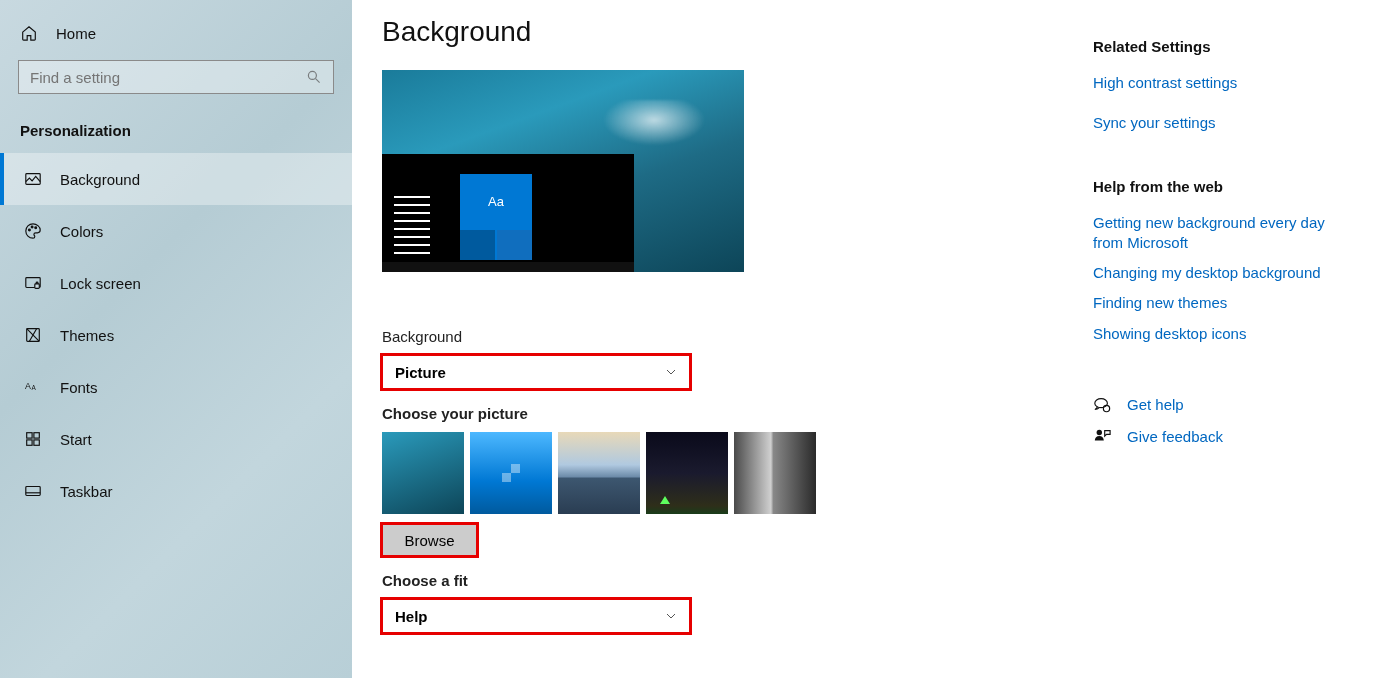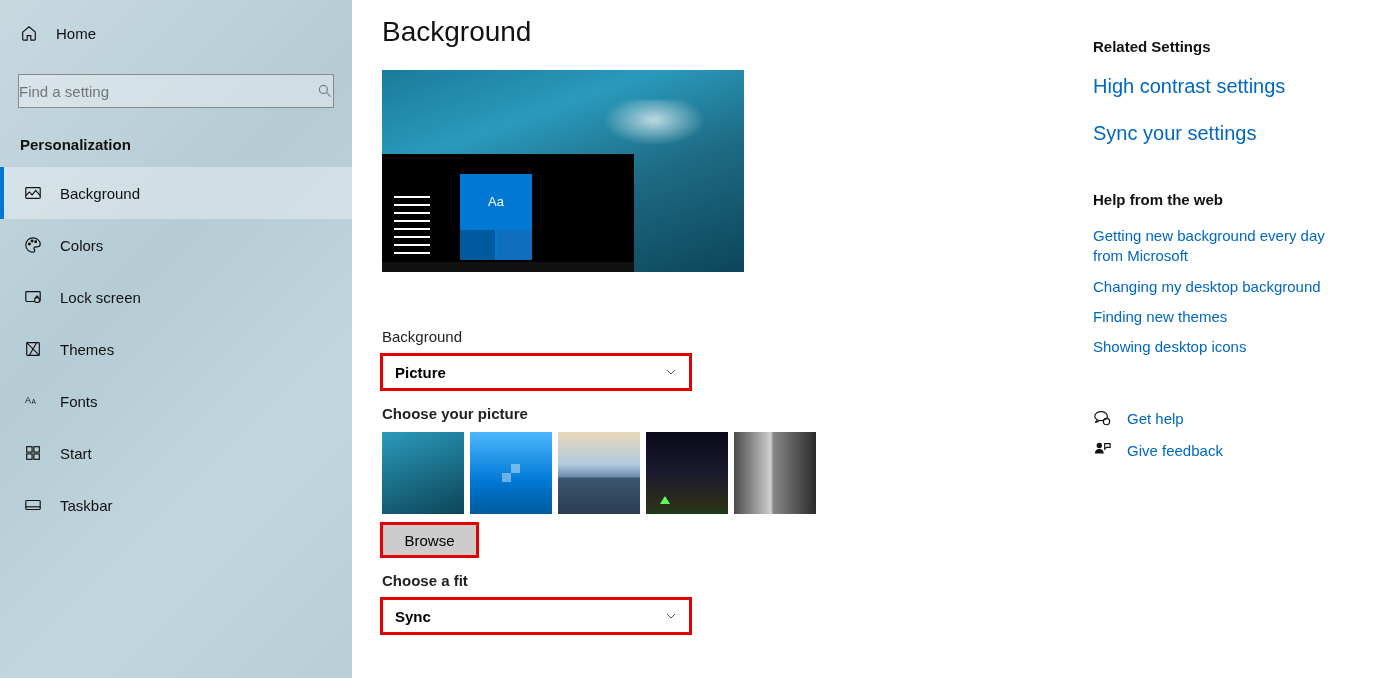--- a/index.html
+++ b/index.html
@@ -3,21 +3,21 @@
 <meta charset="utf-8">
 <style>
 * { box-sizing: border-box; margin: 0; padding: 0; font-family: "Segoe UI", Arial, sans-serif; }
 body { width: 1385px; height: 678px; display: flex; background: #fff; overflow: hidden; }
 
 .sidebar { width: 352px; height: 100%; background: linear-gradient(135deg,#c8d9e0 0%, #b5ccd4 40%, #c2d6dd 70%, #b8cfd7 100%); padding: 16px 0 0 0; }
 .home-row { display: flex; align-items: center; gap: 18px; padding: 8px 20px 12px 20px; cursor: pointer; }
 .home-row span.icon { width: 18px; height: 18px; }
 .home-row .label { font-size: 15px; color: #111; }
 
-.search-box { margin: 20px 18px 0 18px; height: 34px; border: 1px solid #8a8a8a; background: rgba(255,255,255,0.35); display: flex; align-items: center; padding: 0 0; }
+.search-box { margin: 6px 18px 0 18px; height: 34px; border: 1px solid #8a8a8a; background: rgba(255,255,255,0.35); display: flex; align-items: center; padding: 0 11px; }
 .search-box input { flex: 1; border: none; background: transparent; font-size: 15px; color: #555; outline: none; }
 .search-box .sicon { width: 16px; height: 16px; opacity: .7; }
 
 .section-title { font-size: 15px; font-weight: 600; color: #111; padding: 28px 20px 14px 20px; }
 
 .nav-item { display: flex; align-items: center; gap: 18px; height: 52px; padding: 0 20px; cursor: pointer; font-size: 15px; color: #111; border-left: 4px solid transparent; }
 .nav-item.active { background: rgba(255,255,255,0.35); border-left: 4px solid #0078d4; }
 .nav-item .nicon { width: 18px; height: 18px; display: flex; align-items: center; justify-content: center; }
 
 .main { flex: 1; padding: 16px 30px 0 30px; display: flex; }
@@ -50,21 +50,21 @@
 .th1::after { content: ""; position: absolute; left: 50%; top: 50%; width: 18px; height: 18px; transform: translate(-50%,-50%); background: conic-gradient(#fff 0 25%, transparent 0 50%, #fff 0 75%, transparent 0); opacity: .4; }
 .th2 { background: linear-gradient(180deg,#e8d9b8 0%, #b0c9e0 40%, #6b8aa8 55%, #3d5770 56%, #2a3d52 100%); }
 .th3 { background: linear-gradient(180deg,#0a0a1a 0%, #1a1a2e 50%, #2e2e1a 90%, #1a3d1a 100%); position: relative; }
 .th3::after { content: ""; position: absolute; left: 14px; bottom: 10px; width: 10px; height: 8px; background: #5eff5e; clip-path: polygon(50% 0, 0 100%, 100% 100%); }
 .th4 { background: linear-gradient(90deg,#4a4a4a 0%, #d0d0d0 45%, #888 48%, #2a2a2a 100%); }
 
 .browse-btn { margin-top: 10px; width: 95px; height: 32px; background: #ccc; border: none; font-size: 15px; cursor: pointer; }
 
 .rightcol { width: 262px; padding-top: 22px; }
 .rc-title { font-size: 15px; font-weight: 600; color: #111; margin-bottom: 18px; }
-.rc-link { display: block; font-size: 20px; color: #0067c0; margin-bottom: 20px; cursor: pointer; line-height: 1.35; }
+.rc-link { display: block; font-size: 15px; color: #0067c0; margin-bottom: 20px; cursor: pointer; line-height: 1.35; }
 .rc-section2 { margin-top: 44px; }
 .rc-link2 { display: block; font-size: 15px; color: #0067c0; margin-bottom: 10px; cursor: pointer; line-height: 1.35; }
 .rc-action { display: flex; align-items: center; gap: 16px; margin-top: 26px; }
 .rc-action .aicon { width: 18px; height: 18px; }
 .rc-action .alabel { font-size: 15px; color: #0067c0; cursor: pointer; }
 
 svg { display: block; }
 </style>
 </head>
 <body>
@@ -203,21 +203,21 @@
       <div class="thumb th0"></div>
       <div class="thumb th1"></div>
       <div class="thumb th2"></div>
       <div class="thumb th3"></div>
       <div class="thumb th4"></div>
     </div>
     <button class="browse-btn highlight">Browse</button>
 
     <div class="field-label tight">Choose a fit</div>
     <div class="dropdown highlight">
-      <span class="val">Sync</span>
+      <span class="val">Help</span>
       <span class="chev">
         <svg viewBox="0 0 12 12" width="12" height="12" fill="none" stroke="#555" stroke-width="1">
             <path d="M2 4l4 4 4-4"></path>
           </svg>
       </span>
     </div>
   </div>
 
   <div class="rightcol">
     <div class="rc-title">Related Settings</div>

